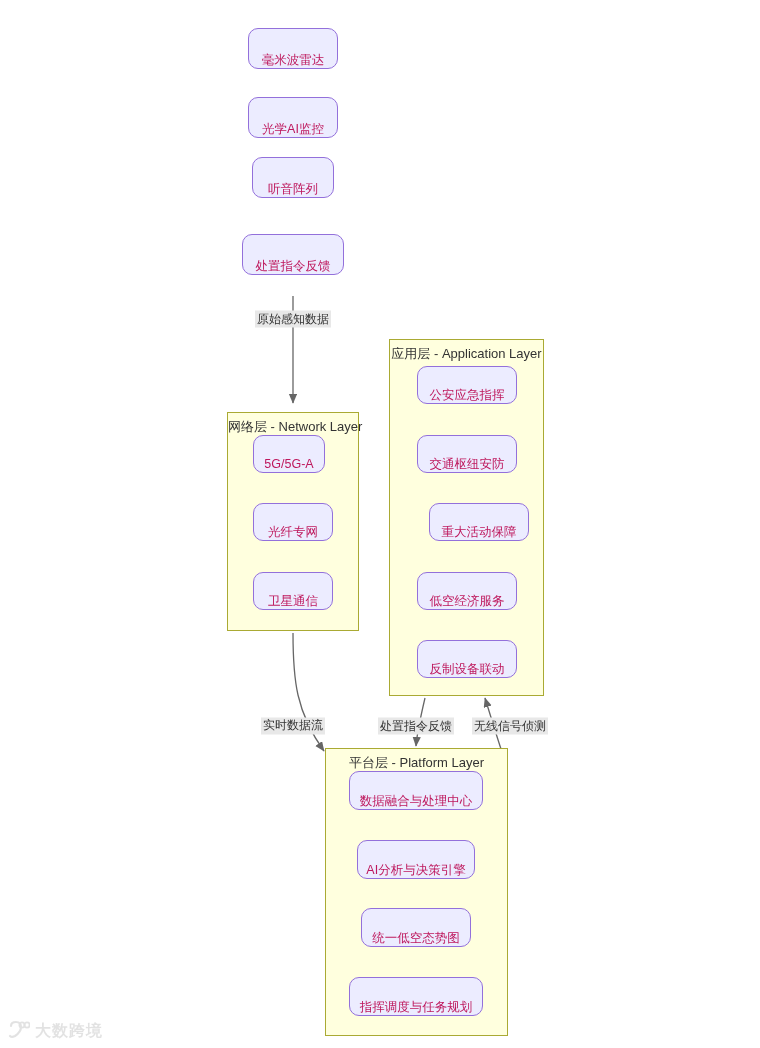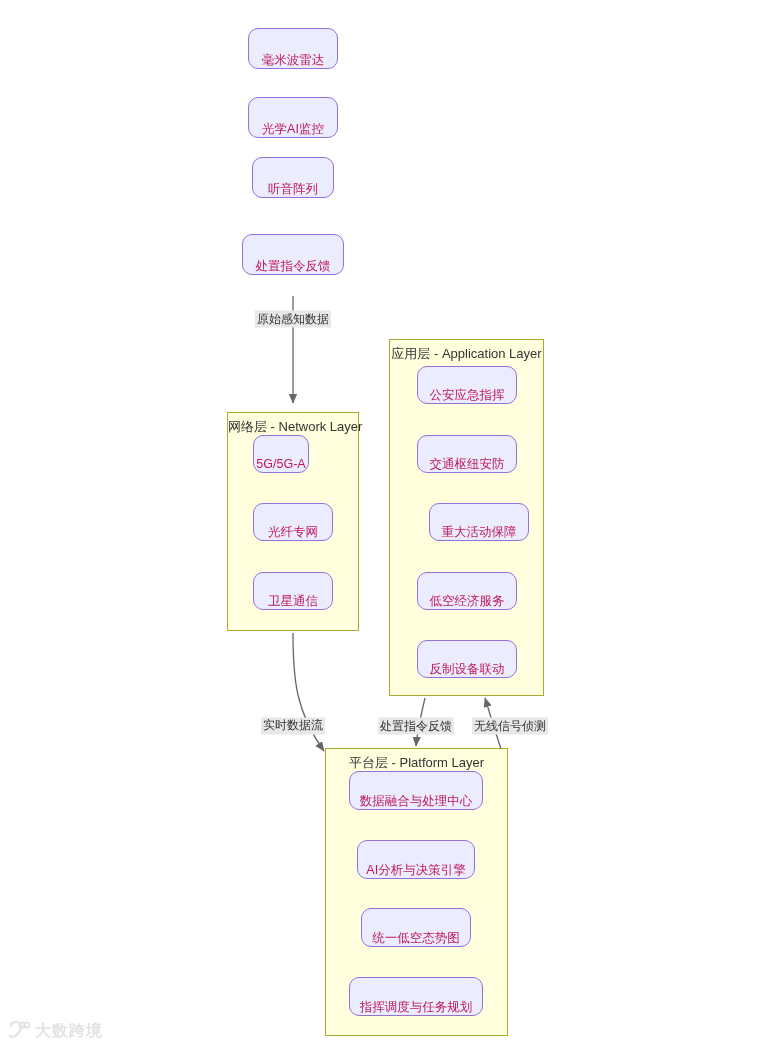--- a/index.html
+++ b/index.html
@@ -133,21 +133,21 @@
   <div class="node" style="left:252px; top:157px; width:82px; height:41px;">
     <span>听音阵列</span>
   </div>
   <div class="node" style="left:242px; top:234px; width:102px; height:41px;">
     <span>处置指令反馈</span>
   </div>
 
   <div class="cluster" style="left:227px; top:412px; width:132px; height:219px;">
     <div class="cluster-title">网络层 - Network Layer</div>
   </div>
-  <div class="node" style="left:253px; top:435px; width:56px; height:38px;">
+  <div class="node" style="left:253px; top:435px; width:72px; height:38px;">
     <span>5G/5G-A</span>
   </div>
   <div class="node" style="left:253px; top:503px; width:80px; height:38px;">
     <span>光纤专网</span>
   </div>
   <div class="node" style="left:253px; top:572px; width:80px; height:38px;">
     <span>卫星通信</span>
   </div>
 
   <div class="cluster" style="left:389px; top:339px; width:155px; height:357px;">

